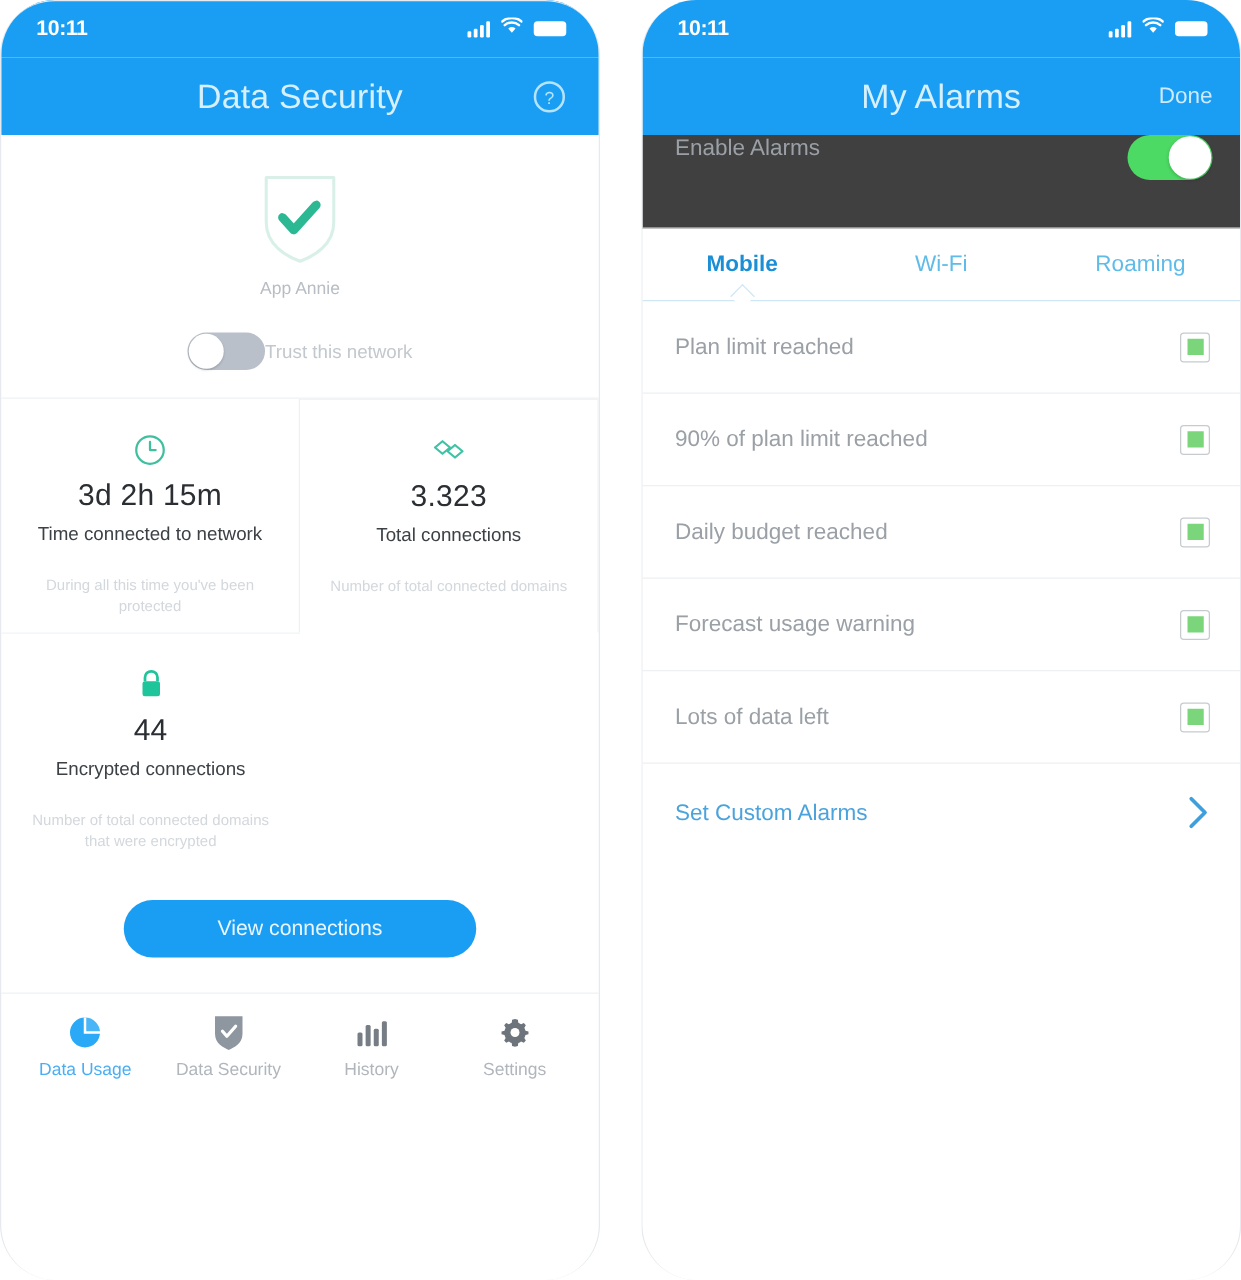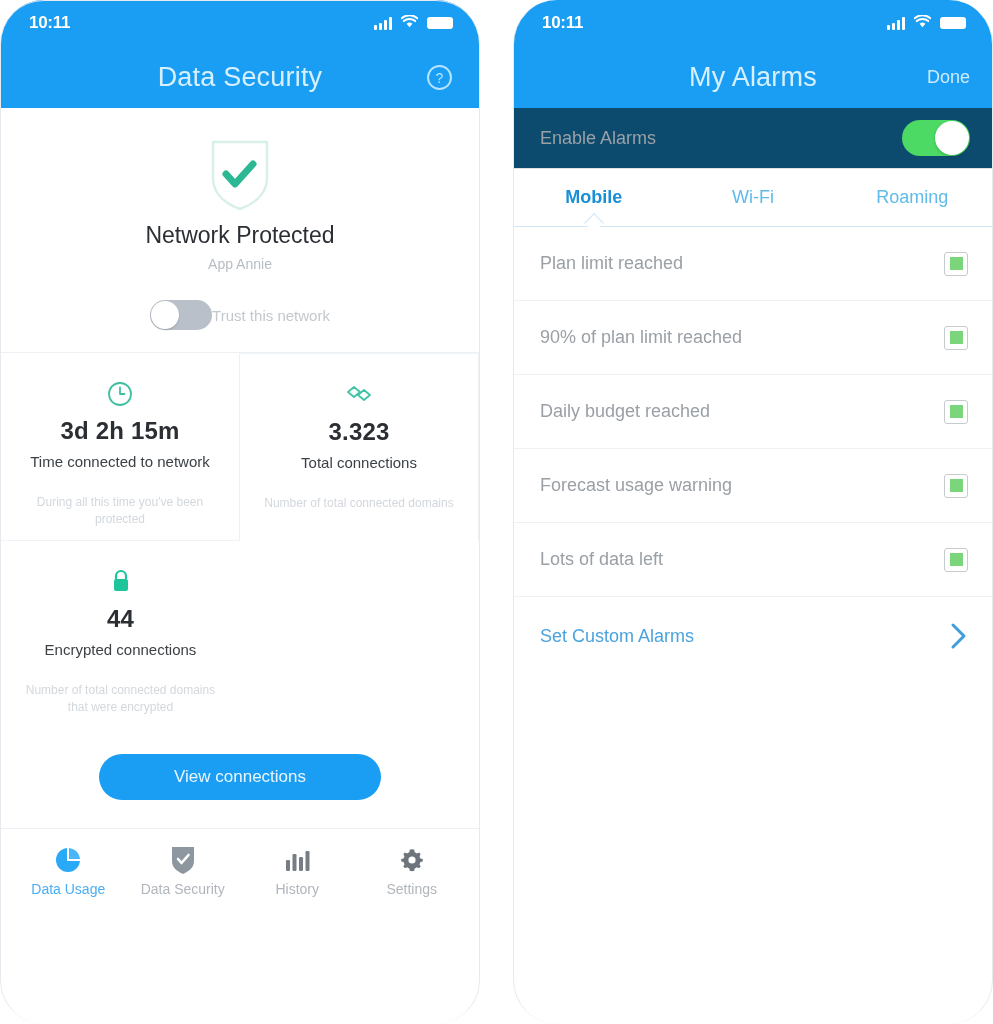--- a/index.html
+++ b/index.html
@@ -188,21 +188,20 @@
     box-sizing: border-box;
     position: relative;
   }
   .stat.col-left { border-right: 1px solid #eef1f3; }
   .stat.row-bottom { border-top: 1px solid #f1f4f6; }
   .stat-icon { height: 30px; margin-bottom: 8px; display:flex; align-items:center; justify-content:center; }
   .stat-value {
     font-size: 24px;
     color: #2b2f33;
     letter-spacing: 0.2px;
-    font-weight: bold;
   }
   .stat-label {
     font-size: 15px;
     color: #3c4146;
     margin-top: 7px;
     line-height: 1.35;
     max-width: 190px;
     margin-left: auto;
     margin-right: auto;
   }
@@ -249,24 +248,23 @@
   .tabicon { height: 34px; display:flex; align-items:center; justify-content:center; }
   .tablabel {
     font-size: 14px;
     color: #b0b6bc;
     margin-top: 4px;
   }
   .tabitem.active .tablabel { color: #4aaef5; }
 
   
   .enable-row {
-    height: 61px;
-    background: #0c4a6e;
-    display: flex;
-    align-items: center;
+    height: 75px;
+    background: #404040;
+    display: flex;
     justify-content: space-between;
     padding: 0 22px 0 26px;
     box-sizing: border-box;
     border-bottom: 1px solid #e0e2e3;
   }
   .enable-label {
     font-size: 18px;
     color: #9aa0a6;
   }
   .toggle-on {
@@ -400,21 +398,20 @@
       </div>
     </div>
 
     <div class="hero">
       <div class="shield-wrap">
         <svg width="74" height="80" viewBox="0 0 74 80">
           <path d="M10 8 h54 v36 c0 18 -16 27 -27 31 c-11 -4 -27 -13 -27 -31 Z" fill="#ffffff" stroke="#d9f0e8" stroke-width="2.5" stroke-linejoin="round"></path>
           <path d="M23 40 l9 10 l18 -20" stroke="#2bb893" stroke-width="7" fill="none" stroke-linecap="round" stroke-linejoin="round"></path>
         </svg>
       </div>
-      <div class="hero-title">Network Protected</div>
       <div class="hero-sub">App Annie</div>
       <div class="trust-row">
         <div class="toggle-off">
             <span class="knob"></span>
           </div>
         <div class="trust-label">Trust this network</div>
       </div>
     </div>
 
     <div class="stats">

